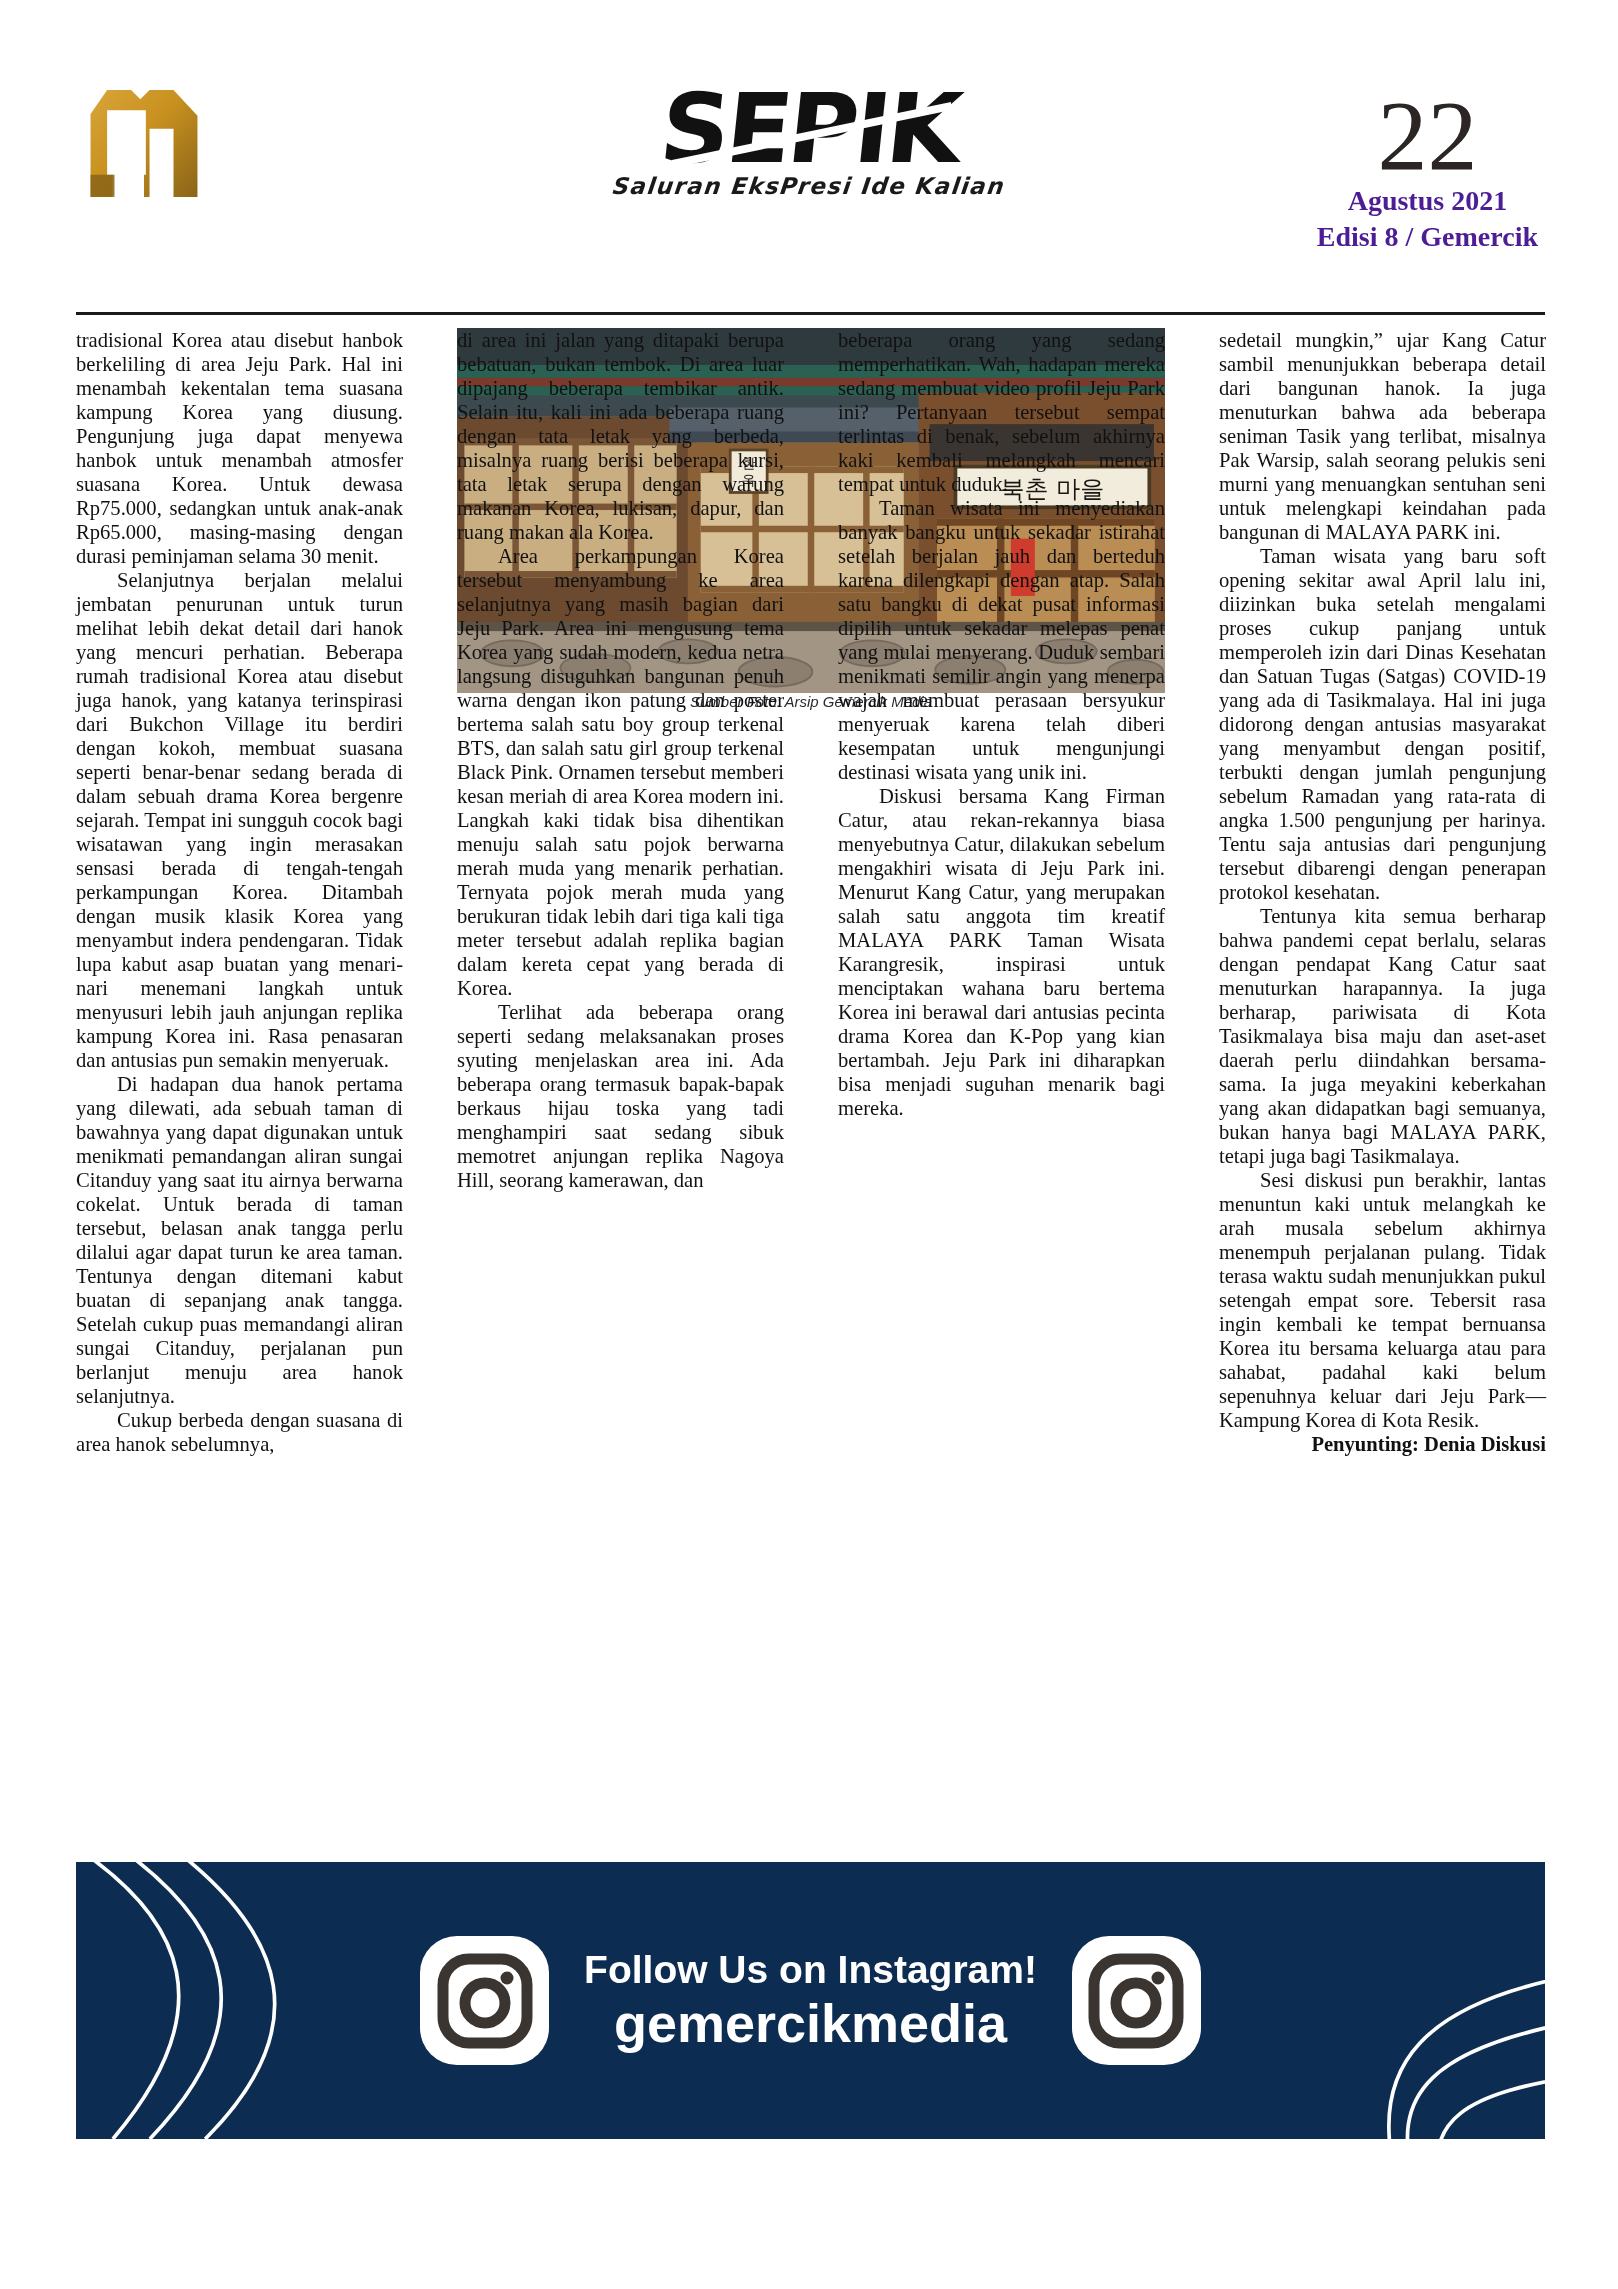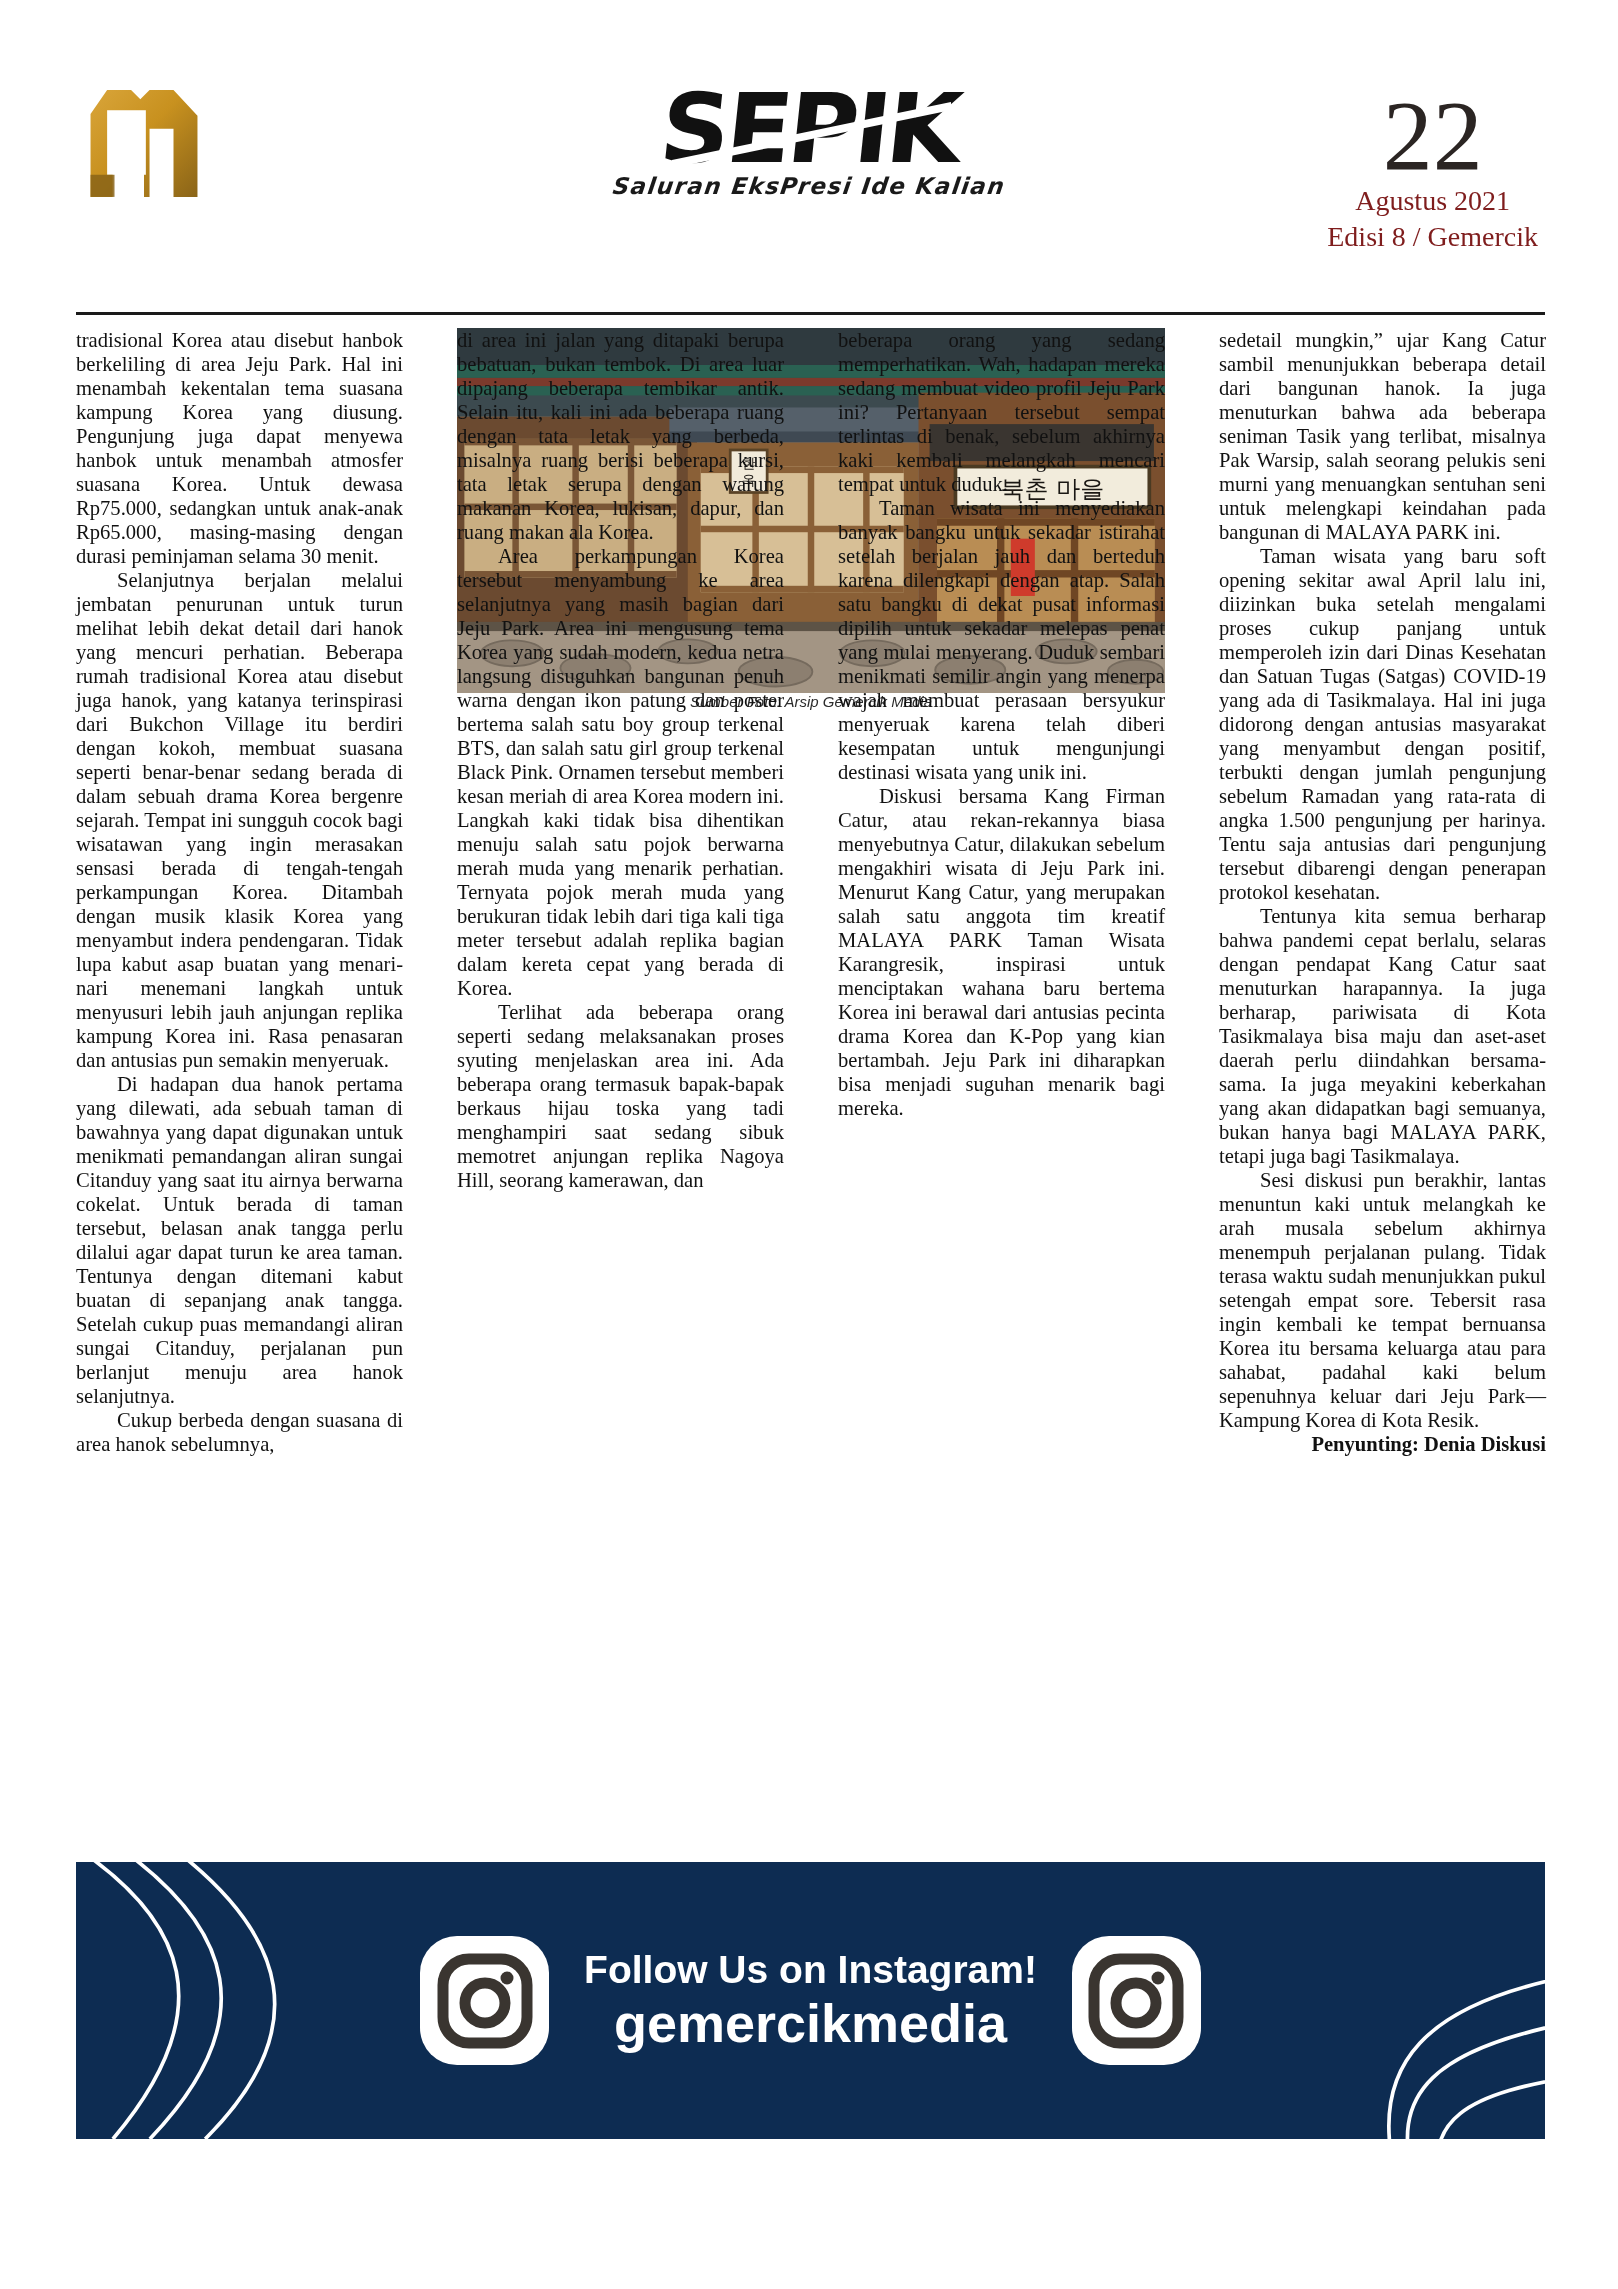--- a/index.html
+++ b/index.html
@@ -46,21 +46,21 @@
   }
   .issue-block{
     position:absolute;right:81px;top:52px;text-align:center;margin-top:36px;
   }
   .page-number{
     font-family:"Liberation Serif", serif;
     font-size:100px;line-height:0.95;color:#2b2523;font-weight:400;
   }
   .issue-date,.issue-name{
     font-family:"Liberation Serif", serif;
-    font-weight:normal;font-size:28px;line-height:1.3;color:#7f1d1d;
+    font-weight:bold;font-size:28px;line-height:1.3;color:#4c1d95;
   }
 
   .rule{
     position:absolute;left:76px;top:312px;width:1469px;height:2.8px;background:#1a1a1a;
   }
 
   
   .cols{
     position:absolute;left:76px;top:328px;width:1469px;height:1521px;
   }

